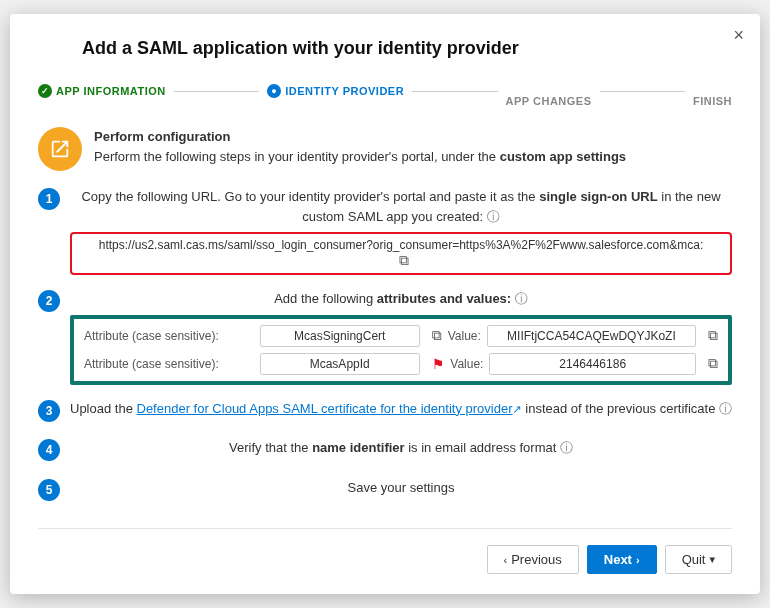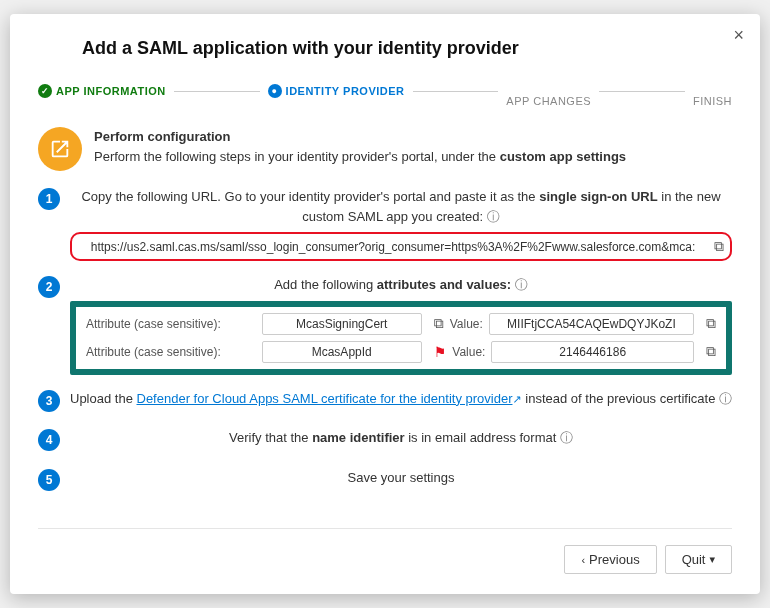--- a/index.html
+++ b/index.html
@@ -68,21 +68,21 @@
     .step-dot.complete {
       background: #107c10;
       color: white;
     }
     .step-dot.active {
       background: #0078d4;
       color: white;
     }
     .step-label.complete { color: #107c10; }
     .step-label.active { color: #0078d4; font-weight: 700; }
-    .step-label.inactive { color: #888; font-weight: 400; margin-top: 20px; }
+    .step-label.inactive { color: #888; font-weight: 700; margin-top: 20px; }
     .step-line {
       flex: 1;
       height: 1px;
       background: #ccc;
       margin: 0 8px;
     }
     
     .ext-config-header {
       display: flex;
       align-items: flex-start;
@@ -127,44 +127,45 @@
       margin-top: 1px;
     }
     .num-body {
       flex: 1;
       text-align: center;
     }
     .num-body p { font-size: 13px; line-height: 1.5; margin-bottom: 6px; }
     
     .url-box {
       border: 2px solid #e81123;
-      border-radius: 10px;
+      border-radius: 4px;
       display: flex;
       align-items: center;
       background: #fff;
       padding: 4px 6px;
       margin-top: 4px;
+      flex-direction: column;
     }
     .url-text {
       flex: 1;
       font-size: 12px;
       color: #333;
       white-space: nowrap;
       overflow: hidden;
       text-overflow: ellipsis;
     }
     .copy-icon {
       margin-left: 6px;
       color: #555;
       cursor: pointer;
       font-size: 14px;
     }
     
     .attr-table {
-      border: 6px solid #0f766e;
+      border: 4px solid #0f766e;
       border-radius: 2px;
       padding: 6px 10px;
       margin-top: 4px;
     }
     .attr-row {
       display: flex;
       align-items: center;
       gap: 6px;
       margin-bottom: 6px;
     }
@@ -355,18 +356,22 @@
         <p><span>Save your settings</span></p>
       </div>
     </div>
   </div>
 
   <div class="footer">
     <button class="btn btn-default">
       <span class="chevron">‹</span>
       <span>Previous</span>
     </button>
+    <button class="btn btn-primary">
+      <span>Next</span>
+      <span class="chevron">›</span>
+    </button>
     <button class="btn btn-quit">
       <span>Quit</span>
       <span class="chevron">▾</span>
     </button>
   </div>
 </div>
 
 </body></html>

